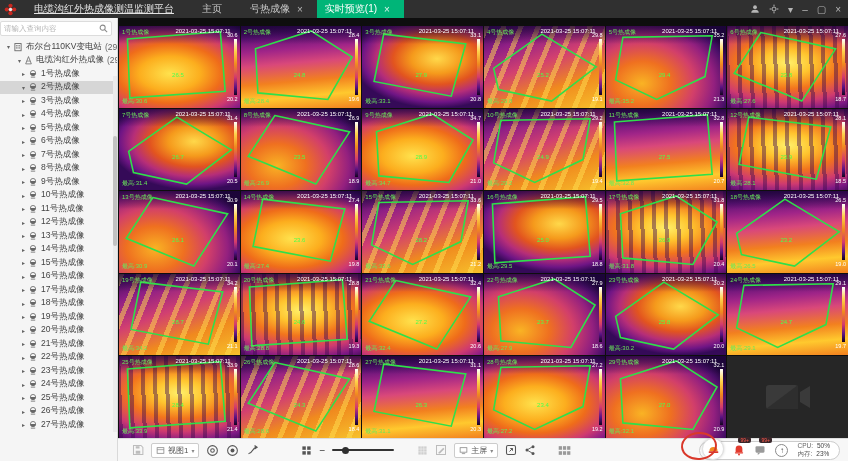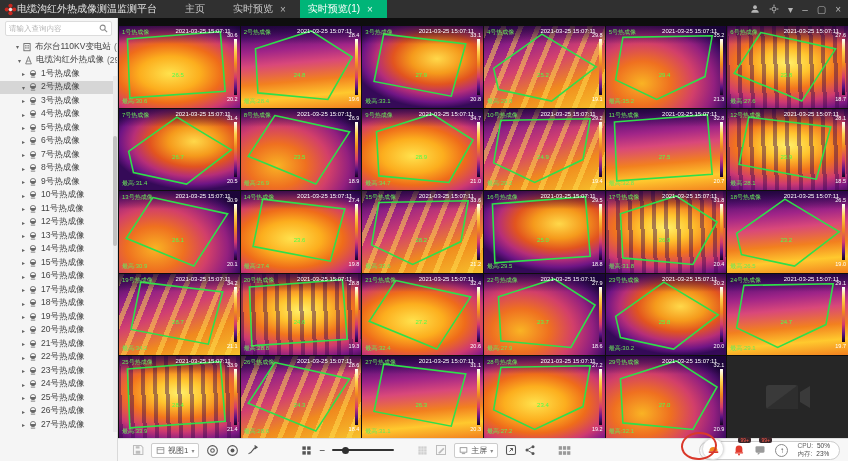--- a/index.html
+++ b/index.html
@@ -4,49 +4,49 @@
 <style>
   * { margin:0; padding:0; box-sizing:border-box; }
   html,body { width:848px; height:461px; overflow:hidden;
     font-family:"Liberation Sans","DejaVu Sans",sans-serif; background:#0e0e0e; }
   :root { --accent:#00b578; --alarm:#e23b2e; }
 
   
   .topbar { position:absolute; left:0; top:0; width:848px; height:18px;
     background:#303030; display:flex; align-items:center; z-index:30; }
   .logo { width:13px; height:13px; margin-left:4px; flex:0 0 auto; }
-  .app-title { color:#e3e3e3; font-size:10px; margin:0 14px 0 0; white-space:nowrap; }
+  .app-title { color:#e3e3e3; font-size:10px; margin:0 14px 0 17px; white-space:nowrap;text-decoration:underline; }
   .tabbar { display:flex; height:18px; align-items:stretch; }
   .tab { display:flex; align-items:center; gap:7px; padding:0 14px; color:#c8c8c8;
     font-size:10px; cursor:default; }
   .tab.active { background:var(--accent); color:#fff;padding-left:8px; }
   .tab-close { font-size:10px; opacity:.85; }
   .winctrl { margin-left:auto; display:flex; align-items:center; gap:9px;
     margin-right:7px; color:#b5b5b5; font-size:10px; }
   .winctrl svg { display:block; }
 
   
   .sidebar { position:absolute; left:0; top:18px; width:118px; bottom:0;
     background:#f5f5f5; border-right:1px solid #d9d9d9; overflow:hidden; z-index:20; }
   .radio-row { display:flex; gap:16px; padding:4px 0 2px 10px; font-size:8.5px; color:#333; }
   .radio { display:flex; align-items:center; gap:3px; }
   .rdot { width:8px; height:8px; border-radius:50%; border:1px solid #9a9a9a; background:#fff; position:relative; }
   .radio.sel .rdot { border-color:var(--accent); }
   .radio.sel .rdot::after { content:""; position:absolute; inset:1.5px; border-radius:50%; background:var(--accent); }
-  .searchbox { margin:3px 5px 4px 5px; height:15px; background:#fff; border:1px solid #dcdcdc;
+  .searchbox { margin:3px 5px 4px 0; height:15px; background:#fff; border:1px solid #dcdcdc;
     border-radius:2px; display:flex; align-items:center; padding:0 3px; }
   .searchbox input { flex:1; border:0; outline:0; font-size:7.5px; color:#333; width:80px; background:transparent; }
   .searchbox input::placeholder { color:#b5b5b5; }
   .tree { position:relative; font-size:8.5px; color:#444; }
   .trow { height:13.5px; display:flex; align-items:center; white-space:nowrap; }
   .trow.sel { background:#d6d6d6; }
   .arr { width:9px; text-align:center; font-size:6px; color:#666; flex:0 0 auto; }
   .ticon { flex:0 0 auto; margin-right:3px; display:flex; }
   .tcount { color:#666; margin-left:3px; }
-  .pl0{padding-left:13px}.pl1{padding-left:15px}.pl2{padding-left:19px}.pl3{padding-left:35px}
+  .pl0{padding-left:4px}.pl1{padding-left:15px}.pl2{padding-left:19px}.pl3{padding-left:35px}
   .sb-track { position:absolute; right:0; top:36px; bottom:0; width:4px; background:#ebebeb; }
   .sb-thumb { position:absolute; right:0; top:60px; width:4px; height:110px; background:#c2c2c2; border-radius:2px; }
 
   
   .main { position:absolute; left:118px; top:18px; right:0; bottom:0; background:#0e0e0e; }
   .grid { position:absolute; left:1px; right:0; top:8px; height:412px; display:grid;
     grid-template-columns:repeat(6,1fr); grid-template-rows:repeat(5,1fr); gap:1px; }
   .tile { position:relative; overflow:hidden; }
   .tile::before { content:""; position:absolute; inset:0;
     background:linear-gradient(180deg, rgba(26,4,56,.75), rgba(26,4,56,0) 22%); pointer-events:none; }
@@ -110,21 +110,21 @@
     <circle cx="8" cy="8" r="2.2" fill="#e8e8e8"></circle>
   </svg>
   <span class="app-title">电缆沟红外热成像测温监测平台</span>
   <div class="tabbar">
   <div class="tab">
     <span class="tab-label">主页</span>
 
   </div>
 
   <div class="tab">
-    <span class="tab-label">实时预览</span>
+    <span class="tab-label">号热成像</span>
     <span class="tab-close">×</span>
   </div>
 
   <div class="tab active">
     <span class="tab-label">实时预览(1)</span>
     <span class="tab-close">×</span>
   </div>
 </div>
   <div class="winctrl">
     <svg width="10" height="10" viewBox="0 0 16 16">

